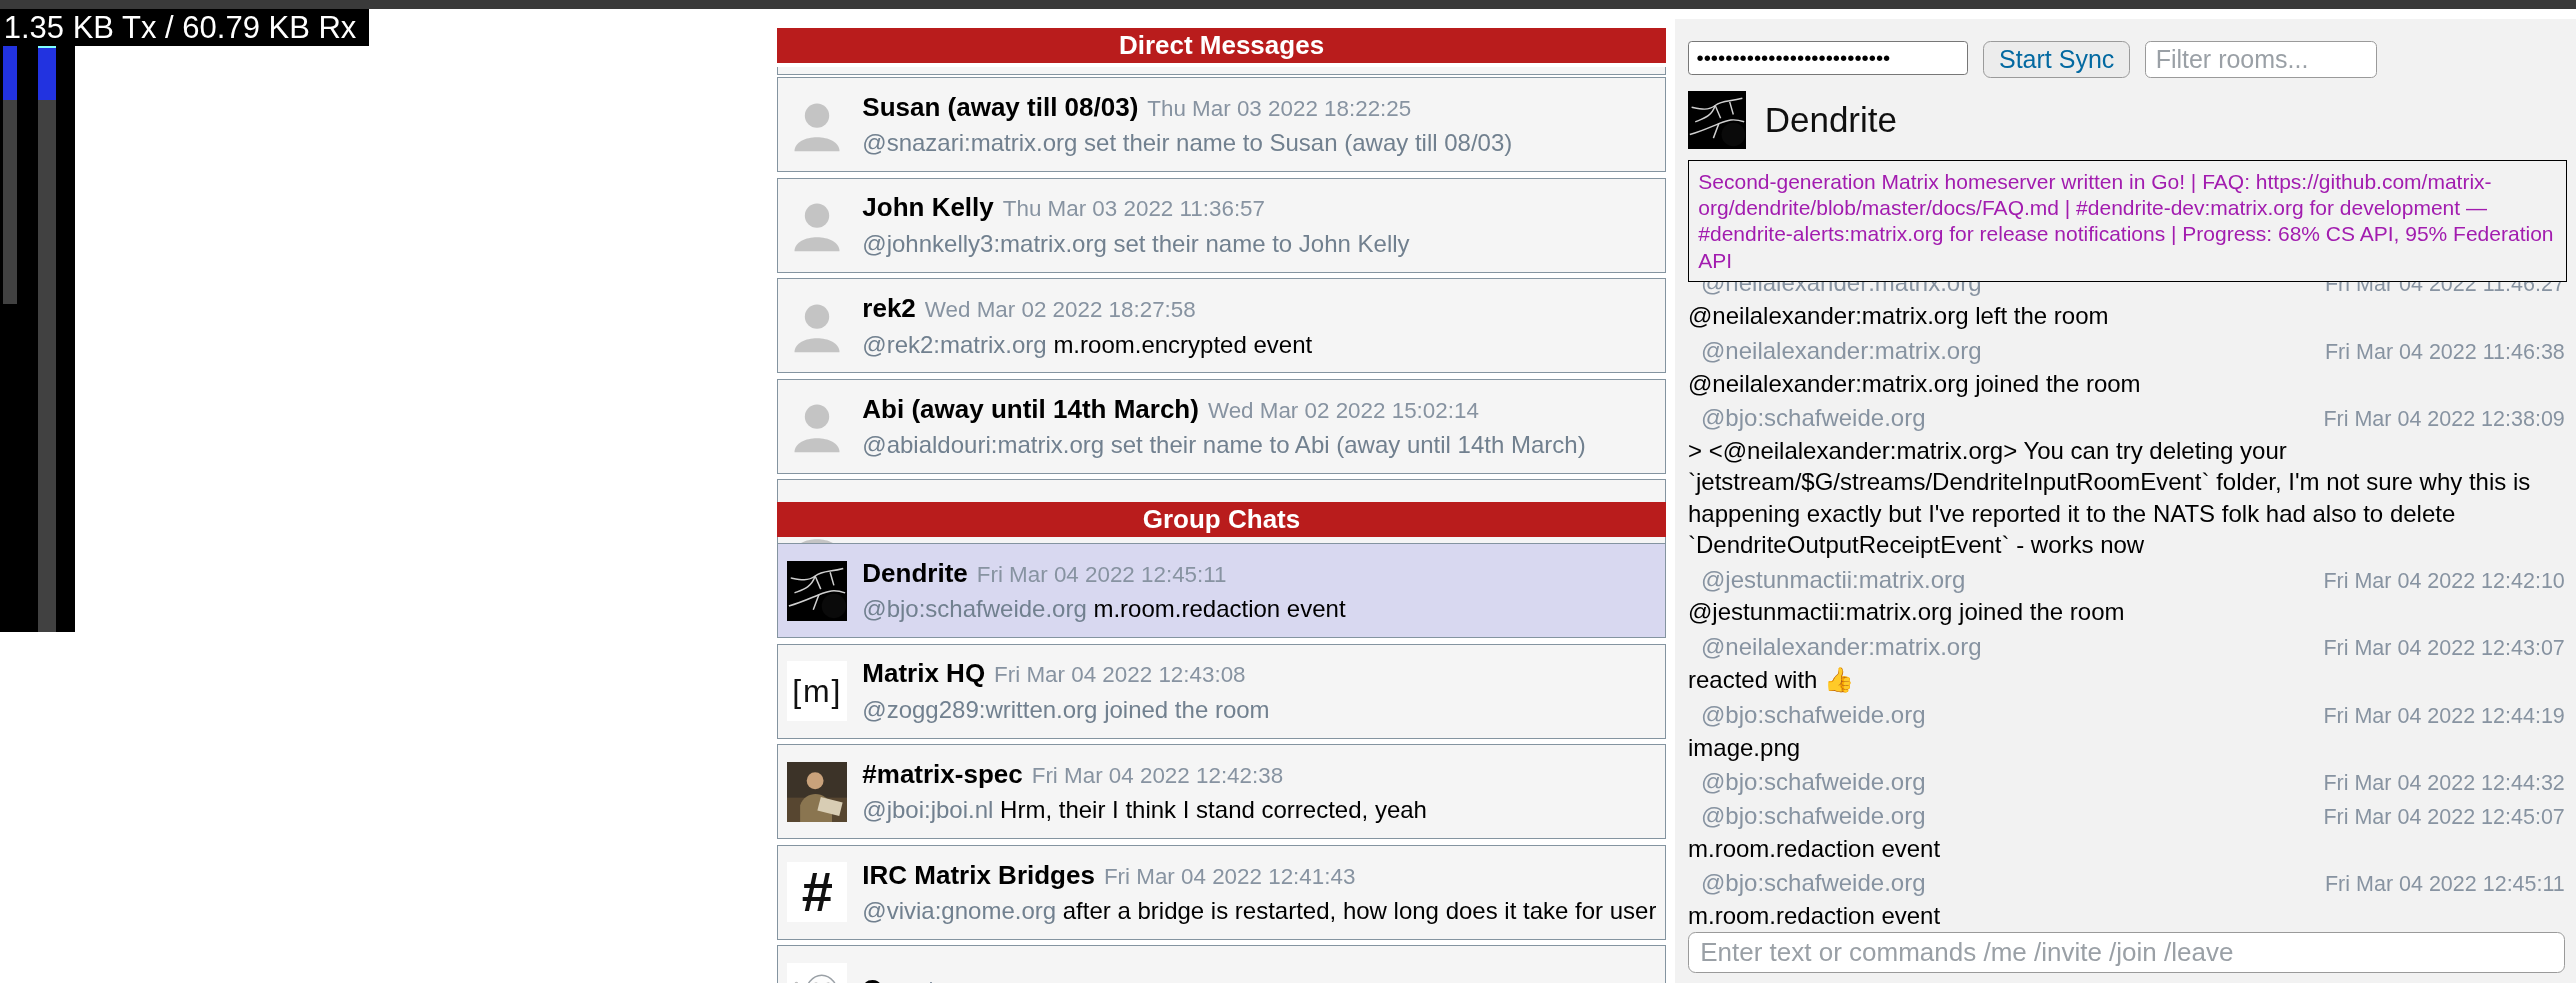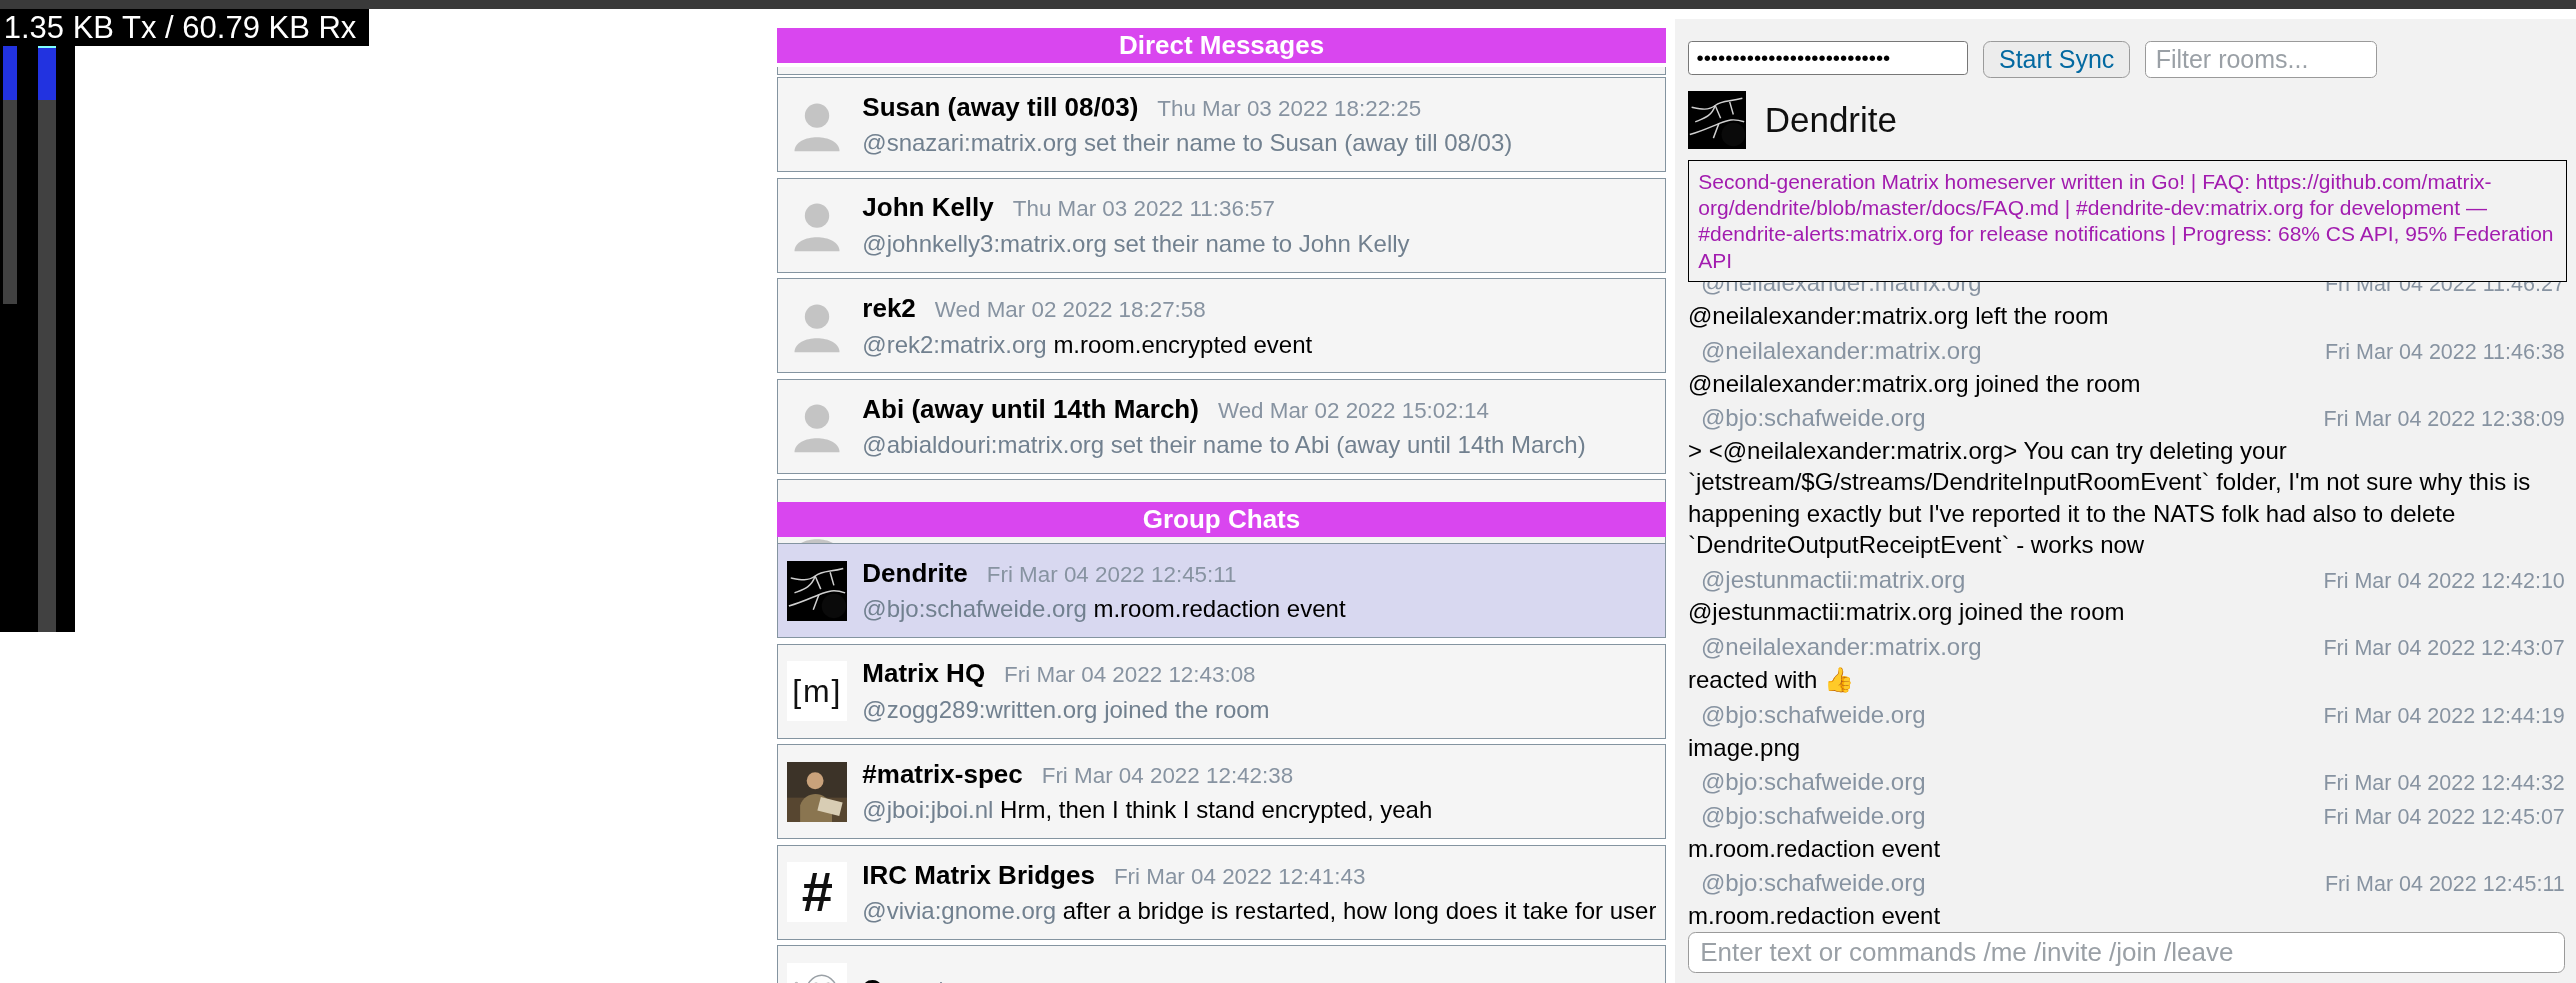--- a/index.html
+++ b/index.html
@@ -17,42 +17,42 @@
   .netpanel .bar { position:absolute; }
   .b1blue { left:2.8px;  top:34px; width:14px; height:58px;  background:#2233e0; }
   .b1gray { left:2.8px;  top:91px; width:14px; height:204px; background:#414141; }
   .b2cyan { left:38px; top:32px; width:17.7px; height:7.5px;   background:#80ffff; }
   .b2blue { left:38px; top:39px; width:17.7px; height:52px;  background:#2233e0; }
   .b2gray { left:38px; top:91px; width:17.7px; height:532px; background:#414141; }
 
   
   .roomcol { position:absolute; left:777px; top:28px; width:889px; height:956px; overflow:hidden; }
   .section-header {
-    height:35px; background:#d946ef; color:#fff; font-size:26px; font-weight:bold;
+    height:35px; background:#b91c1c; color:#fff; font-size:26px; font-weight:bold;
     text-align:center; line-height:35px; position:relative; z-index:3;
   }
   .sliver {
     margin:3.7px 0 1.9px 0; height:7.5px; background:#f5f5f5;
     border:1.9px solid #8494a0; border-top:none;
   }
   .room {
     box-sizing:border-box; height:95px; margin-bottom:5.6px; border:1.9px solid #8494a0;
     background:#f5f5f5; display:flex; align-items:center; padding:3.7px 9.3px;
     position:relative; z-index:1;
   }
   .room.selected { background:#d8d8f0; }
   .room.overlap  { margin-bottom:-72px; }
   .avatar { width:60px; height:60px; margin-right:15px; flex:none; overflow:hidden; }
   .avatar svg { display:block; width:100%; height:100%; }
   .av-matrix { background:#fff; display:flex; align-items:center; justify-content:center; }
   .av-matrix span { font-size:32px; color:#111; letter-spacing:1.9px; }
   .av-hash { background:#fff; display:flex; align-items:center; justify-content:center; }
   .av-hash span { font-size:56px; font-weight:bold; color:#111; line-height:60px; }
   .rtext { flex:1; min-width:0; }
-  .rline1 { display:flex; align-items:baseline; gap:19px; white-space:nowrap; overflow:hidden; }
+  .rline1 { display:flex; align-items:baseline; gap:9px; white-space:nowrap; overflow:hidden; }
   .rname { font-size:26px; font-weight:bold; color:#000; }
   .rts   { font-size:22.4px; color:#8793a1; }
   .rline2 { font-size:24px; margin-top:6.5px; white-space:nowrap; overflow:hidden; color:#000; }
   .gray  { color:#71808f; }
 
   
   .chatcol {
     position:absolute; left:1675px; top:18.7px; width:901px; height:965px;
     background:#f2f2f2; overflow:hidden; box-sizing:border-box; padding:22.4px 9.3px 0 13px;
   }
@@ -235,21 +235,21 @@
           <circle cx="30" cy="20" r="9" fill="#c9a27b"></circle>
           <path d="M14 46 C20 30 42 30 48 48 L48 64 L14 64 Z" fill="#8a7550"></path>
           <rect x="34" y="40" width="24" height="15" fill="#d8cdb4" transform="rotate(14 46 47)"></rect>
         </svg>
     </div>
     <div class="rtext">
       <div class="rline1">
           <span class="rname">#matrix-spec</span>
           <span class="rts">Fri Mar 04 2022 12:42:38</span>
         </div>
-      <div class="rline2"><span class="gray">@jboi:jboi.nl</span> <span>Hrm, then I think I stand encrypted, yeah</span></div>
+      <div class="rline2"><span class="gray">@jboi:jboi.nl</span> <span>Hrm, their I think I stand corrected, yeah</span></div>
     </div>
   </div>
 
   <div class="room">
     <div class="avatar av-hash">
         <span>#</span>
       </div>
     <div class="rtext">
       <div class="rline1">
           <span class="rname">IRC Matrix Bridges</span>

